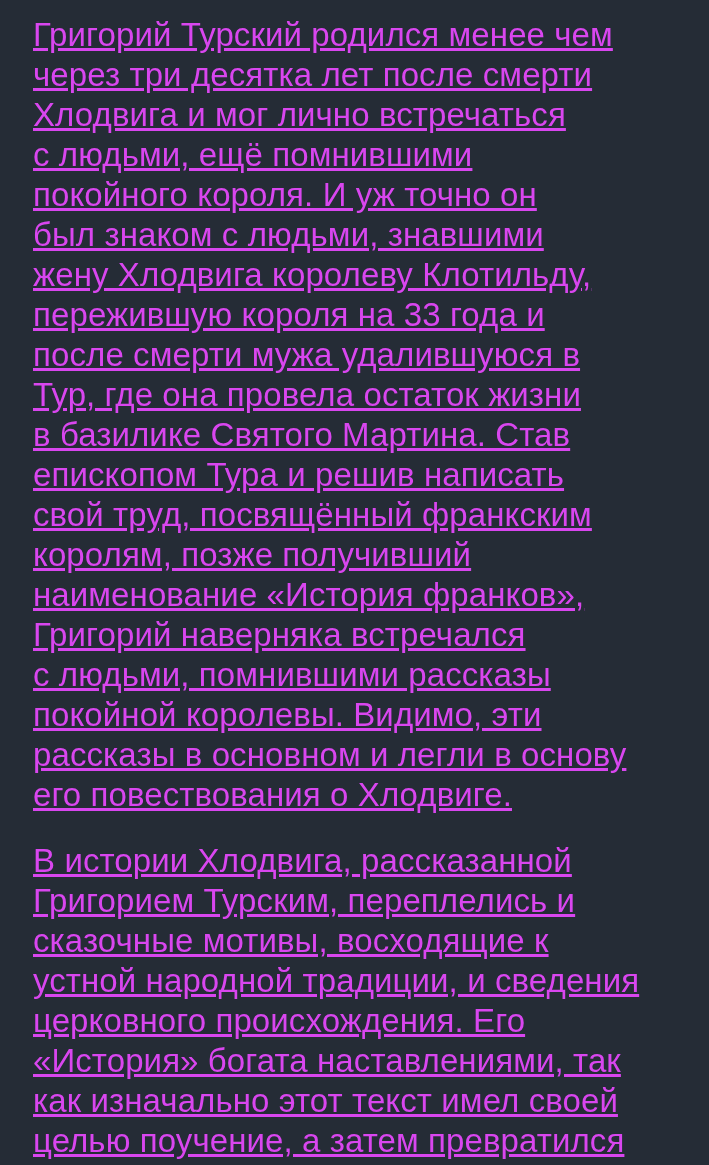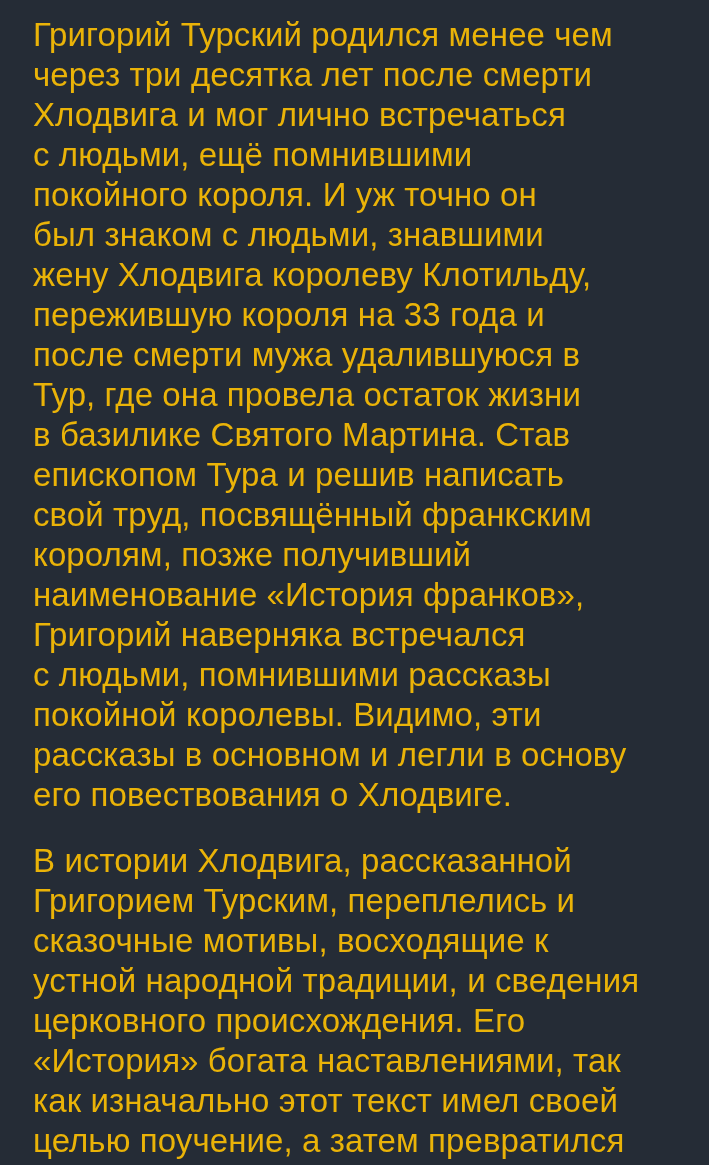--- a/index.html
+++ b/index.html
@@ -20,23 +20,24 @@
   }
   .article-text {
     box-sizing: border-box;
     padding: 15px 18px 0 33px;
   }
   .article-text p {
     margin: 0 0 26px 0;
     font-size: 33px;
     line-height: 40px;
     font-weight: 400;
-    color: #eab308;
+    color: #d946ef;
     letter-spacing: 0.1px;
     white-space: pre-line; 
+    text-decoration: underline;
   }
 </style>
 </head>
 <body>
 
 <main class="reader-view">
   <article class="article-text">
     <p>Григорий Турский родился менее чем
 через три десятка лет после смерти
 Хлодвига и мог лично встречаться

